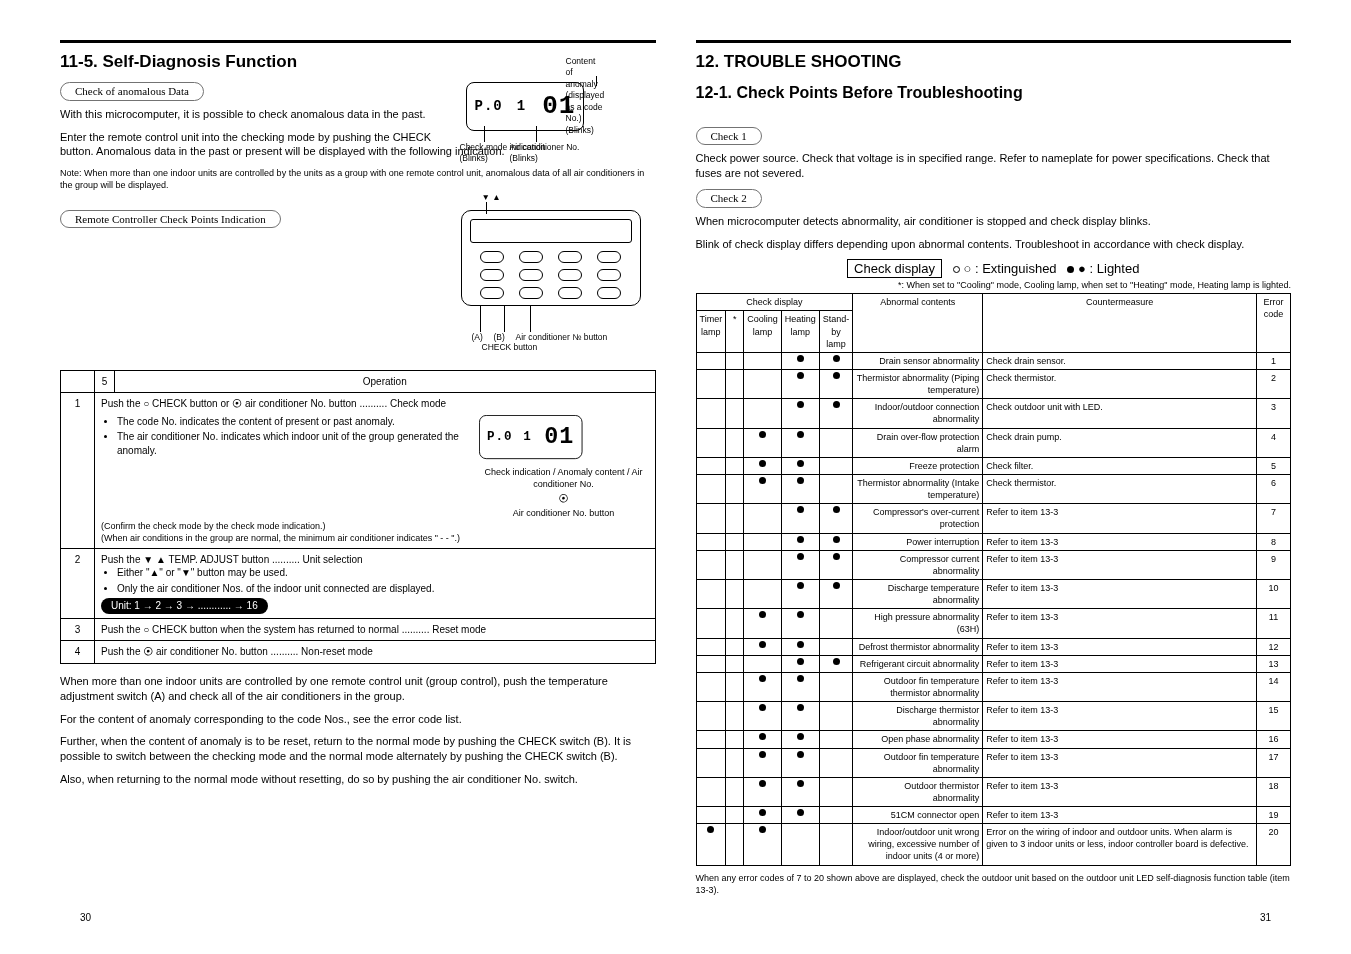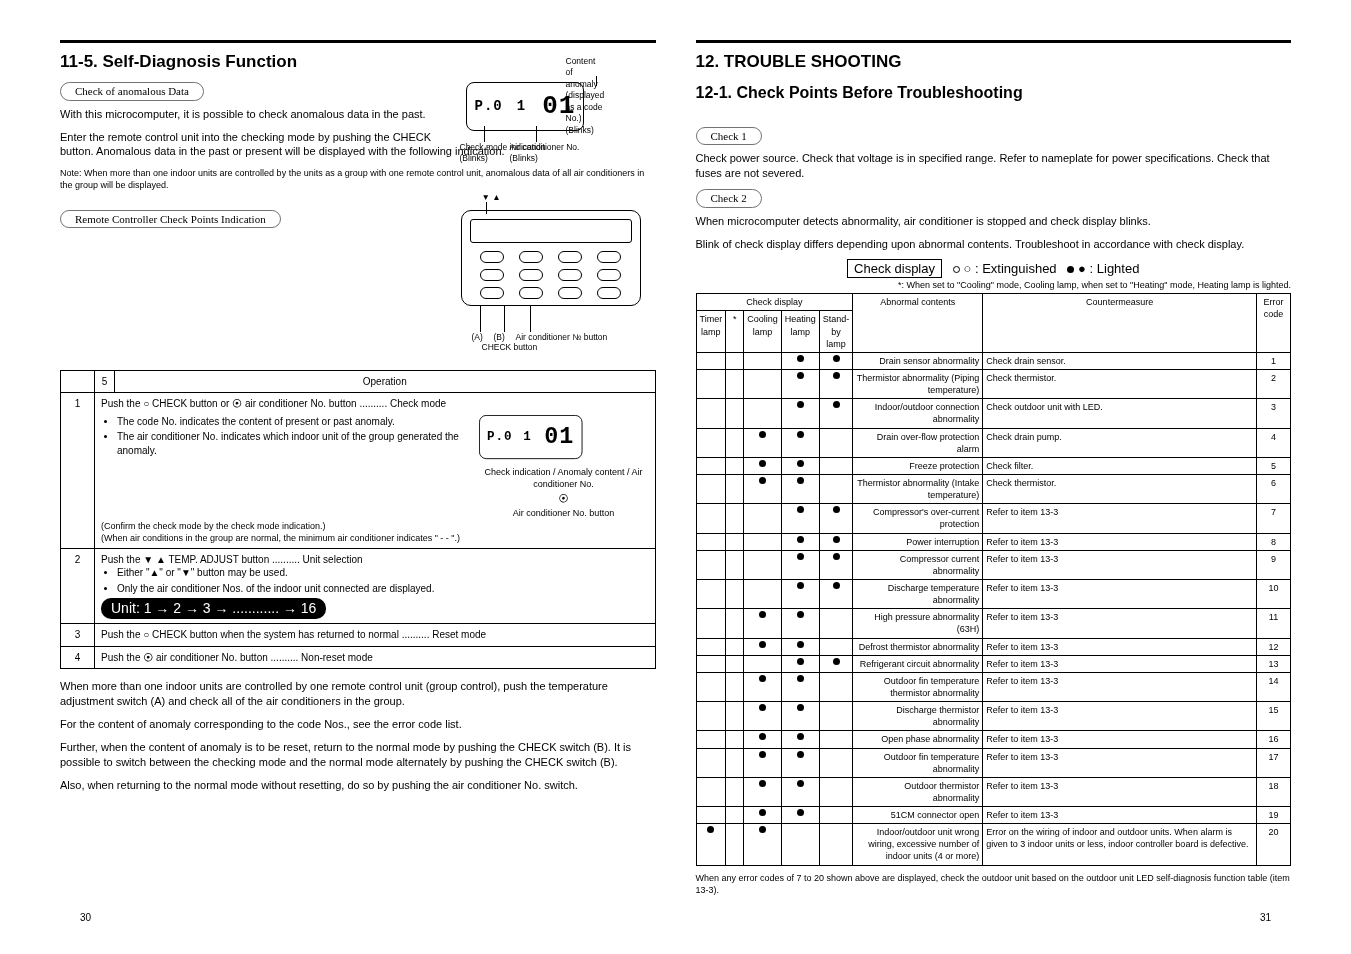--- a/index.html
+++ b/index.html
@@ -41,21 +41,21 @@
 
   
   table.steps { border-collapse: collapse; width: 100%; margin-top: 6px; }
   table.steps th, table.steps td {
     border: 1px solid #000; padding: 4px 6px; font-size: 10px; vertical-align: top;
   }
   table.steps th { text-align: center; font-weight: normal; }
   .step-n { width: 34px; text-align: center; }
   .black-oval {
     display: inline-block; background: #000; color: #fff;
-    border-radius: 10px; padding: 1px 10px; font-size: 14px;
+    border-radius: 10px; padding: 1px 10px; font-size: 10px;
   }
 
   
   table.errtbl { border-collapse: collapse; width: 100%; font-size: 9px; }
   table.errtbl th, table.errtbl td { border: 1px solid #000; padding: 2px 3px; vertical-align: top; }
   table.errtbl th { font-weight: normal; text-align: center; }
   .lamp-legend { text-align: center; font-size: 13px; margin: 4px 0 2px; }
   .lampcell { text-align: center; width: 18px; padding: 0 !important; }
   .dot { display:inline-block; width:7px; height:7px; border-radius:50%; background:#000; }
   .dot-o { display:inline-block; width:7px; height:7px; border-radius:50%; border:1px solid #000; }

